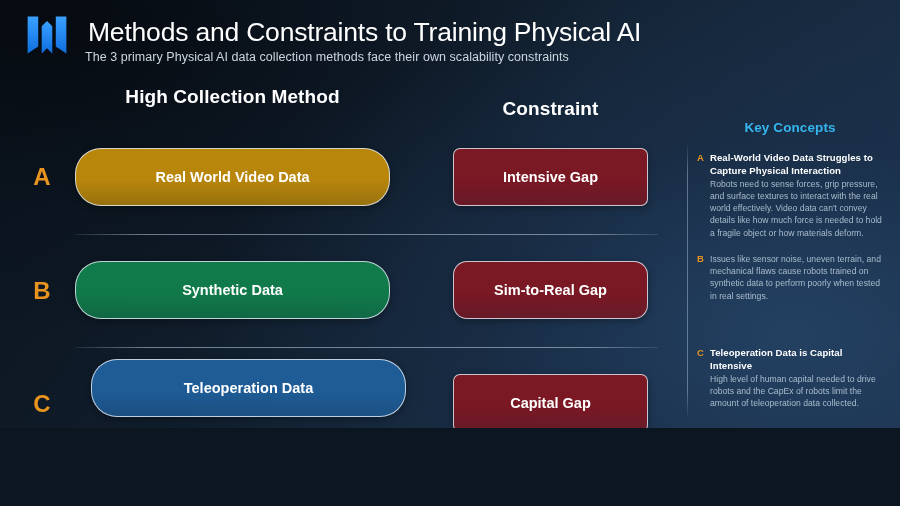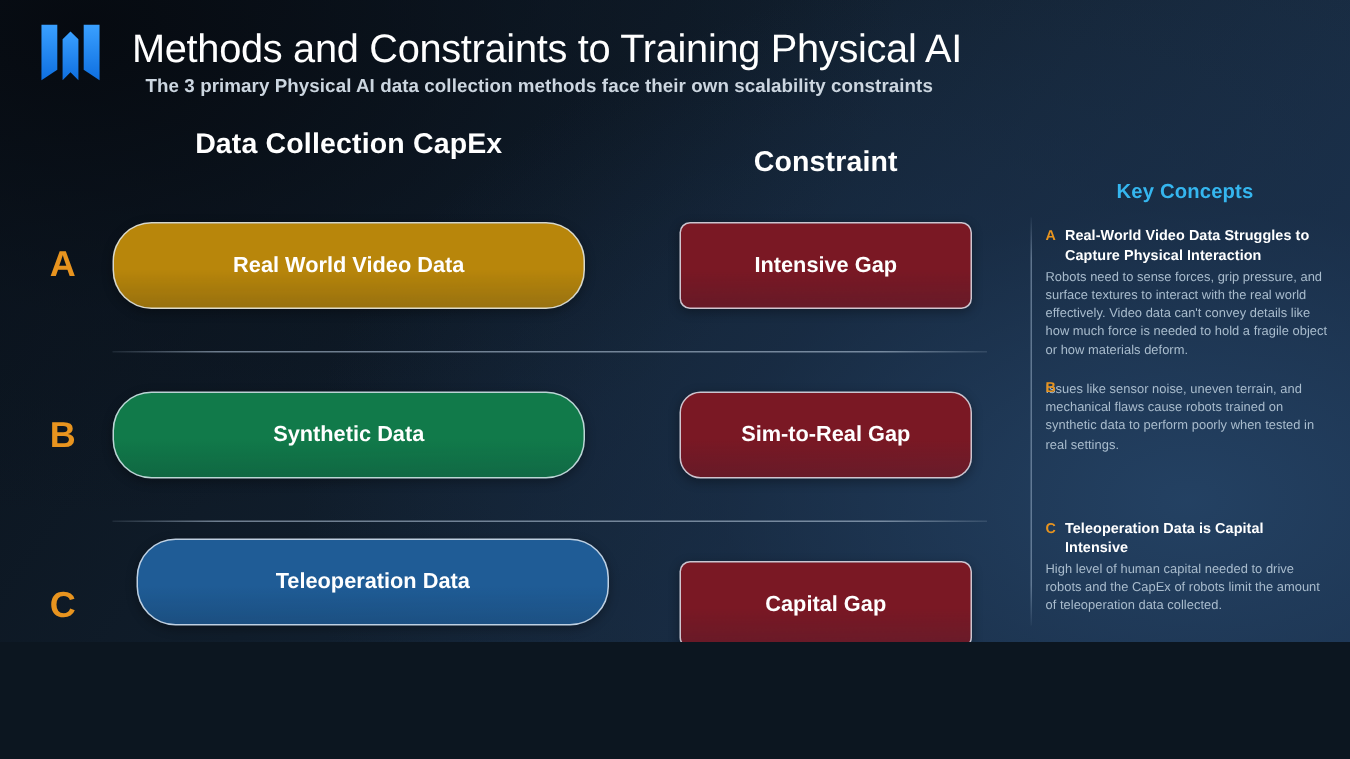--- a/index.html
+++ b/index.html
@@ -37,23 +37,23 @@
     position: absolute;
     left: 88px; top: 17px;
     font-size: 26.5px;
     font-weight: 400;
     letter-spacing: -0.2px;
     color: #ffffff;
     white-space: nowrap;
   }
   .subtitle {
     position: absolute;
-    left: 97px; top: 50px;
+    left: 85px; top: 50px;
     font-size: 12.5px;
-    font-weight: 700;
+    font-weight: 400;
     color: #ccd6e0;
     letter-spacing: 0.05px;
     white-space: nowrap;
   }
 
   
   .col-head {
     position: absolute;
     text-align: center;
     font-size: 19px;
@@ -126,20 +126,21 @@
   }
   .kc-title {
     margin-left: 13px;
     font-size: 9.6px;
     font-weight: 700;
     color: #ffffff;
     line-height: 1.35;
     letter-spacing: 0.05px;
   }
   .kc-body {
+    margin-left: 13px;
     font-size: 8.6px;
     font-weight: 400;
     color: #a9bccd;
     line-height: 1.42;
     letter-spacing: 0.02px;
   }
 
   
   .footer-rule {
     position: absolute;
@@ -185,21 +186,21 @@
         </linearGradient>
       </defs>
       <polygon points="6,8 30,8 30,76 6,92" fill="url(#lg1)"></polygon>
       <polygon points="38,30 50,18 62,30 62,92 50,80 38,92" fill="url(#lg1)"></polygon>
       <polygon points="70,8 94,8 94,92 70,76" fill="url(#lg1)"></polygon>
     </svg>
     <div class="title">Methods and Constraints to Training Physical AI</div>
     <div class="subtitle">The 3 primary Physical AI data collection methods face their own scalability constraints</div>
   </div>
 
-  <div class="col-head" id="head-method">Data Collection CapEx</div>
+  <div class="col-head" id="head-method">High Collection Method</div>
   <div class="col-head" id="head-constraint">Constraint</div>
   <div class="col-head" id="head-key" style="color: rgb(53, 182, 239);">Key Concepts</div>
 
   <div class="row-letter" style="top: 163px; color: rgb(232, 148, 31);">A</div>
   <div class="pill pill-method" id="pill-m0" style="top: 148px; background: linear-gradient(rgb(184, 134, 11) 0%, rgb(184, 134, 11) 55%, rgba(0, 0, 0, 0.14) 300%);">Real World Video Data</div>
   <div class="pill pill-constraint" id="pill-c0" style="top: 148px; background: linear-gradient(rgb(122, 24, 36) 0%, rgb(122, 24, 36) 55%, rgba(0, 0, 0, 0.14) 300%);">Intensive Gap</div>
 
   <div class="divider" style="top:234px"></div>
 
   <div class="row-letter" style="top: 277px; color: rgb(232, 148, 31);">B</div>

